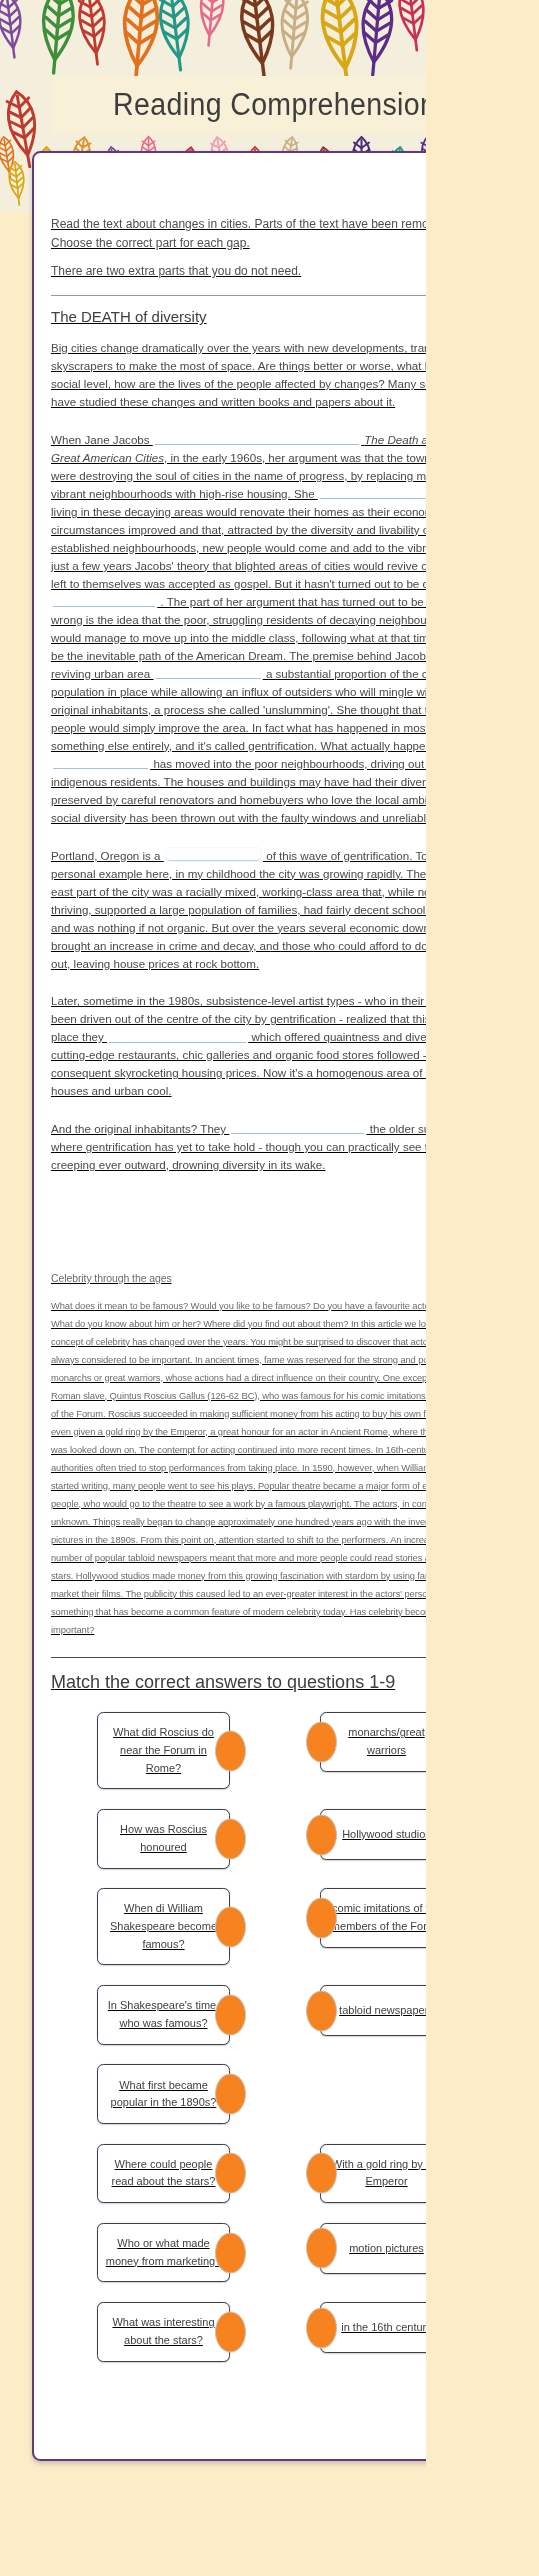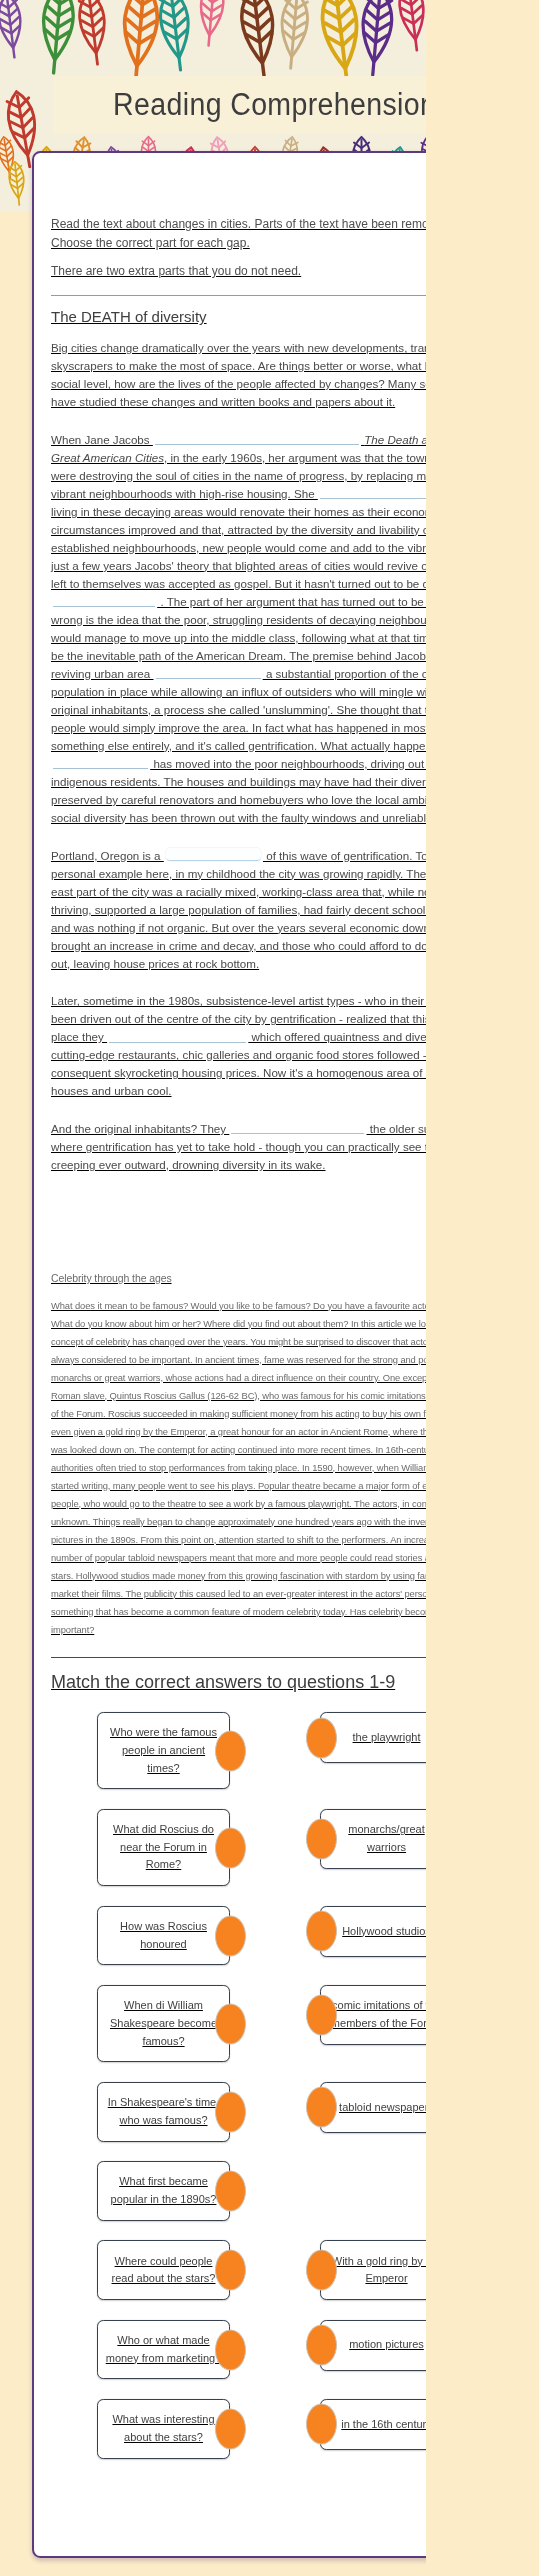--- a/index.html
+++ b/index.html
@@ -568,30 +568,20 @@
       <p class="passage2-body">What does it mean to be famous? Would you like to be famous? Do you have a favourite actor or actress? What do you know about him or her? Where did you find out about them? In this article we look at how the concept of celebrity has changed over the years. You might be surprised to discover that actors were not always considered to be important. In ancient times, fame was reserved for the strong and powerful: monarchs or great warriors, whose actions had a direct influence on their country. One exception was a Roman slave, Quintus Roscius Gallus (126-62 BC), who was famous for his comic imitations of the members of the Forum. Roscius succeeded in making sufficient money from his acting to buy his own freedom and was even given a gold ring by the Emperor, a great honour for an actor in Ancient Rome, where the profession was looked down on. The contempt for acting continued into more recent times. In 16th-century London, the authorities often tried to stop performances from taking place. In 1590, however, when William Shakespeare started writing, many people went to see his plays. Popular theatre became a major form of entertainment for people, who would go to the theatre to see a work by a famous playwright. The actors, in contrast, were often unknown. Things really began to change approximately one hundred years ago with the invention of motion pictures in the 1890s. From this point on, attention started to shift to the performers. An increase in the number of popular tabloid newspapers meant that more and more people could read stories about movie stars. Hollywood studios made money from this growing fascination with stardom by using famous actors to market their films. The publicity this caused led to an ever-greater interest in the actors' personal lives, something that has become a common feature of modern celebrity today. Has celebrity become too important?</p>
     </div>
 
     <hr class="divider dark">
 
     <h2 class="match-heading">Match the correct answers to questions 1-9</h2>
 
     <div class="matching" id="matching">
         <div class="match-row">
           <div class="q-box">
-            <span>Who were the famous people in ancient times?</span>
-            <span class="dot right-side"></span>
-          </div>
-          <div class="a-box">
-            <span>the playwright</span>
-            <span class="dot left-side"></span>
-          </div>
-        </div>
-        <div class="match-row">
-          <div class="q-box">
             <span>What did Roscius do near the Forum in Rome?</span>
             <span class="dot right-side"></span>
           </div>
           <div class="a-box">
             <span>monarchs/great warriors</span>
             <span class="dot left-side"></span>
           </div>
         </div>
         <div class="match-row">
           <div class="q-box">

